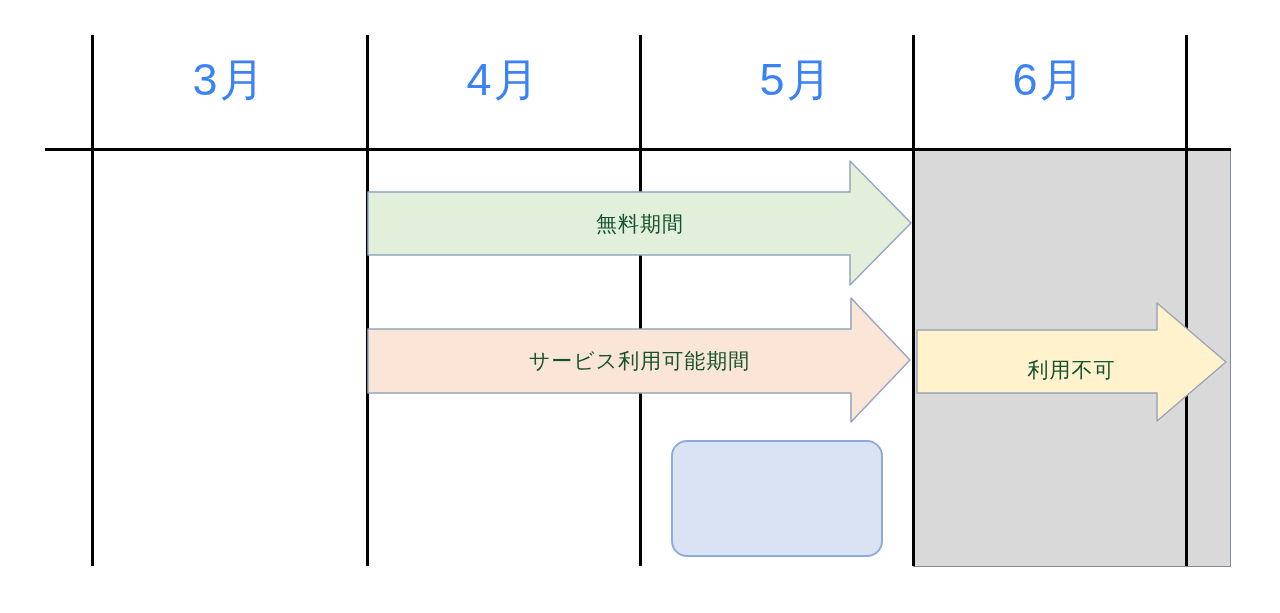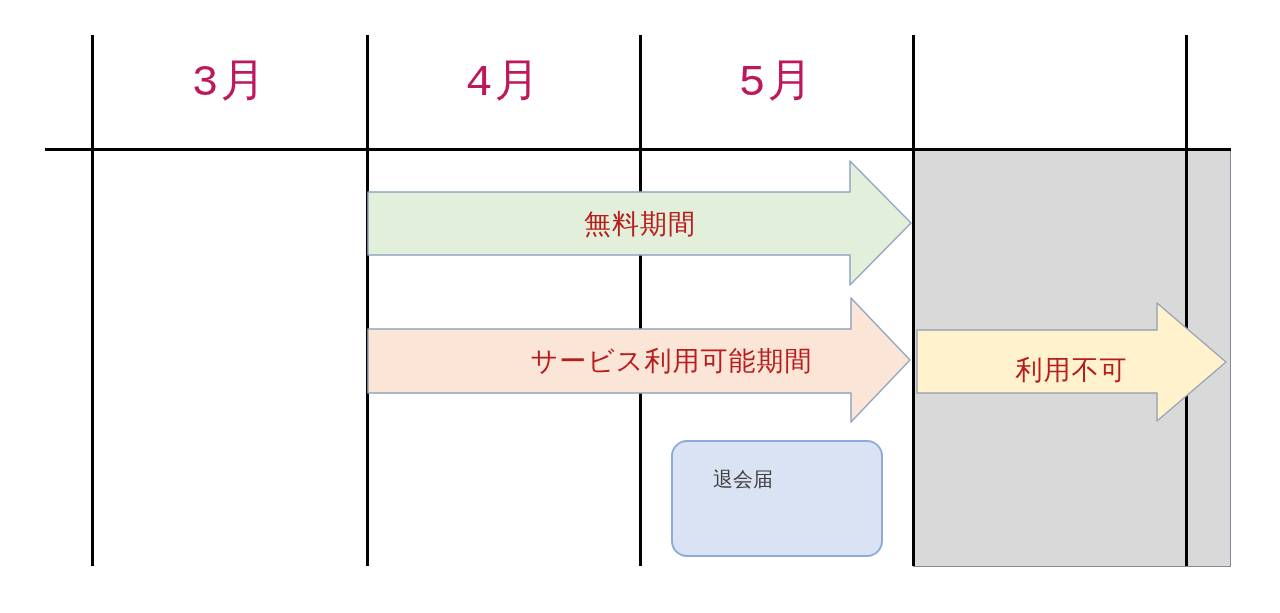--- a/index.html
+++ b/index.html
@@ -18,28 +18,27 @@
   
   .month-header {
     position: absolute;
     top: 45px;
     height: 70px;
     display: flex;
     align-items: center;
     justify-content: center;
     font-size: 45px;
     font-weight: 400;
-    color: #be185d;
+    color: #3b82f6;
     letter-spacing: 2px;
     z-index: 2;
-    font-family: Liberation Mono, monospace;
   }
   .mh3 { left: 92px;  width: 275px; }
   .mh4 { left: 367px; width: 273px; }
-  .mh5 { left: 640px; width: 273px; }
+  .mh5 { left: 660px; width: 273px; }
   .mh6 { left: 913px; width: 273px; }
 
   
   .vline {
     position: absolute;
     top: 35px;
     width: 3px;
     height: 531px;
     z-index: 2;
   }
@@ -72,30 +71,30 @@
   
   .arrow-svg {
     position: absolute;
     z-index: 3;
   }
   .arrow-label {
     position: absolute;
     display: flex;
     align-items: center;
     justify-content: center;
-    font-size: 27px;
-    color: #b91c1c;
+    font-size: 21px;
+    color: #14532d;
     z-index: 4;
     white-space: nowrap;
     letter-spacing: 1px;
   }
   .free-arrow-svg    { left: 367px; top: 159px; }
   .free-arrow-label  { left: 367px; top: 192px; width: 546px; height: 64px; }
   .service-arrow-svg   { left: 367px; top: 296px; }
-  .service-arrow-label { left: 367px; top: 328px; width: 545px; height: 65px; margin-left: 32px; }
+  .service-arrow-label { left: 367px; top: 328px; width: 545px; height: 65px; }
   .unavailable-arrow-svg   { left: 916px; top: 301px; }
   .unavailable-arrow-label { left: 916px; top: 329px; width: 311px; height: 82px; }
 
   
   .note-box {
     position: absolute;
     left: 671px;
     top: 440px;
     width: 212px;
     height: 117px;
@@ -111,20 +110,21 @@
   .note-line { display: block; white-space: nowrap; }
 </style>
 </head>
 <body>
 
 <div class="canvas">
 
   <div class="month-header mh3">3月</div>
   <div class="month-header mh4">4月</div>
   <div class="month-header mh5">5月</div>
+  <div class="month-header mh6">6月</div>
 
   <div class="blocked-region" style="background-color: rgb(217, 217, 217); border-color: rgb(127, 139, 153);"></div>
 
   <div class="vline v1" style="background-color: rgb(0, 0, 0);"></div>
   <div class="vline v2" style="background-color: rgb(0, 0, 0);"></div>
   <div class="vline v3" style="background-color: rgb(0, 0, 0);"></div>
   <div class="vline v4" style="background-color: rgb(0, 0, 0);"></div>
   <div class="vline v5" style="background-color: rgb(0, 0, 0);"></div>
   <div class="hline" style="background-color: rgb(0, 0, 0);"></div>
 
@@ -137,16 +137,15 @@
     <polygon points="1,33 484,33 484,2 543,64 484,126 484,97 1,97" stroke-width="1.5" stroke-linejoin="round" fill="#fbe5d6" stroke="#93a5c1"></polygon>
   </svg>
   <div class="arrow-label service-arrow-label">サービス利用可能期間</div>
 
   <svg class="arrow-svg unavailable-arrow-svg" width="311" height="122" viewBox="0 0 311 122">
     <polygon points="1,29 241,29 241,2 310,61 241,120 241,92 1,92" stroke-width="1.5" stroke-linejoin="round" fill="#fff2cc" stroke="#98a6b5"></polygon>
   </svg>
   <div class="arrow-label unavailable-arrow-label">利用不可</div>
 
   <div class="note-box" style="background-color: rgb(218, 227, 243); border-color: rgb(142, 170, 219);">
-    <span class="note-line">退会届</span>
   </div>
 
 </div>
 
 </body></html>

